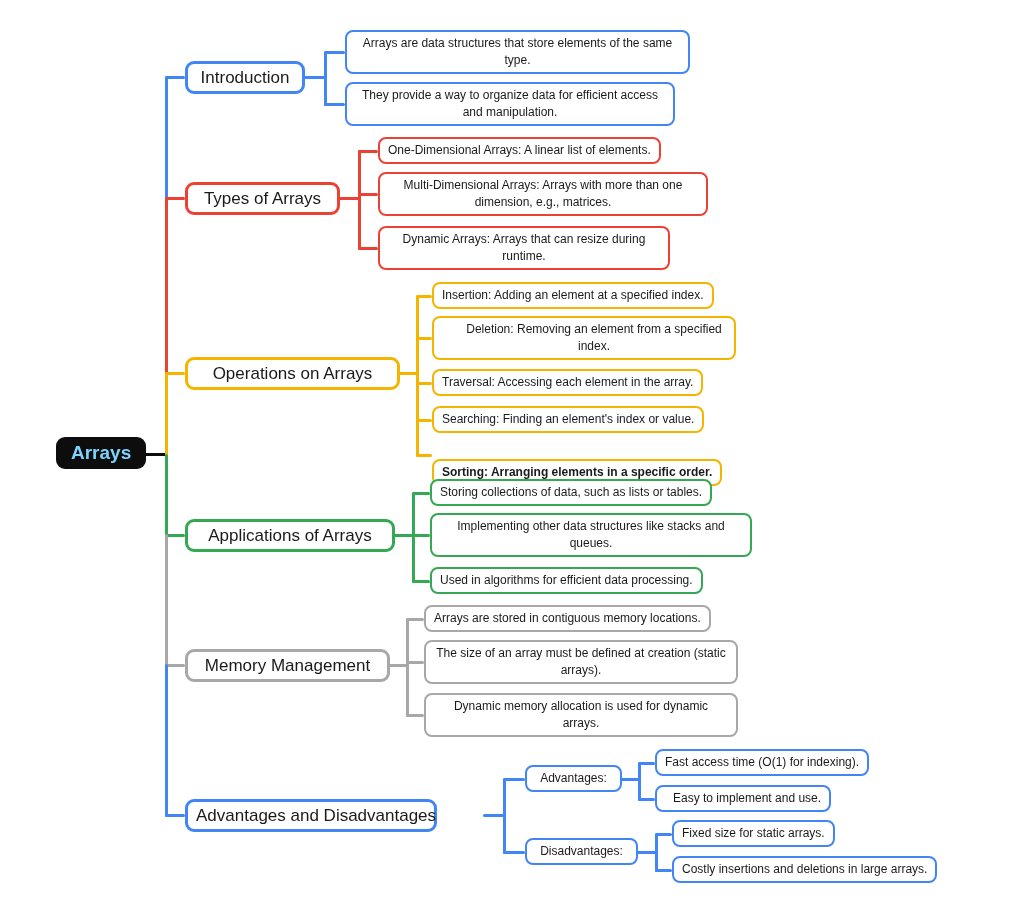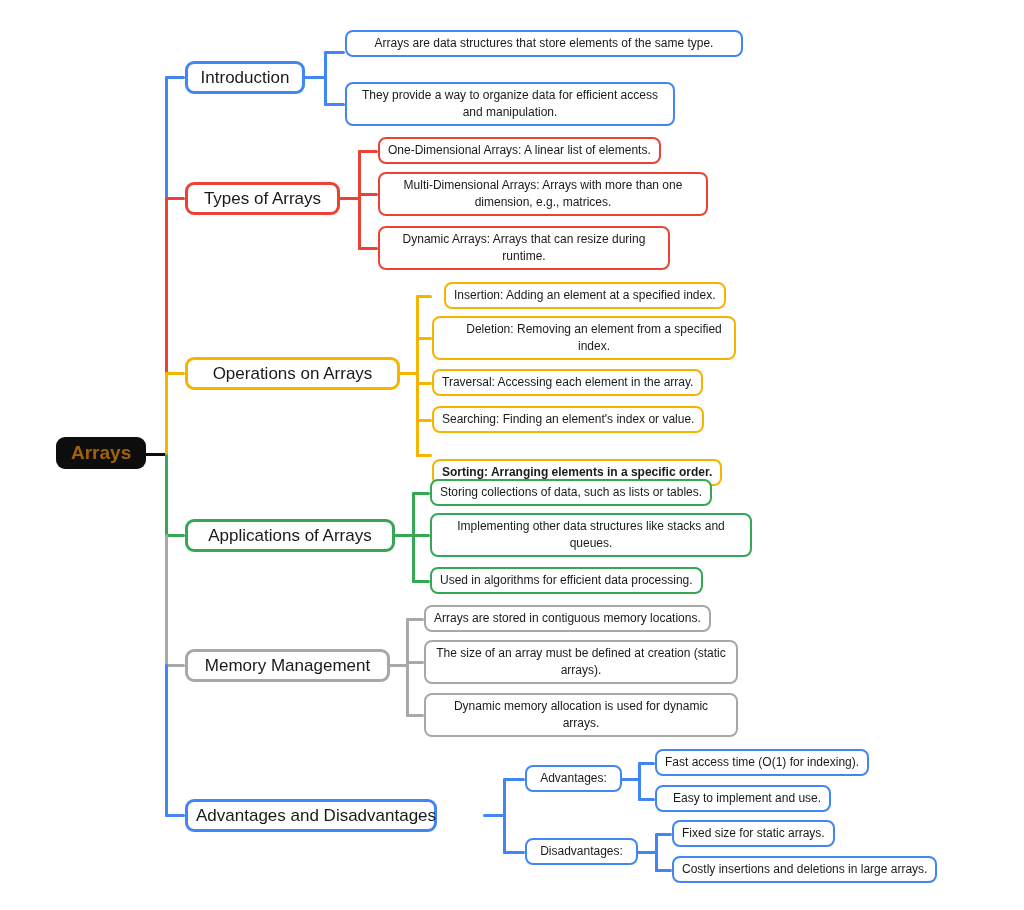--- a/index.html
+++ b/index.html
@@ -10,21 +10,21 @@
     width: 1024px;
     height: 910px;
     background: #ffffff;
     overflow: hidden;
   }
   .ln { position: absolute; background: var(--c, #999); border-radius: 2px; }
   .ln-black { position: absolute; background: #0d0d0d; border-radius: 2px; }
   .root-node {
     position: absolute;
     background: #0d0d0d;
-    color: #a16207;
+    color: #7dd3fc;
     font-size: 19px;
     font-weight: bold;
     line-height: 26px;
     padding: 3px 15px;
     border-radius: 9px;
     white-space: nowrap;
   }
   .blabel {
     position: absolute;
     background: #ffffff;
@@ -59,21 +59,21 @@
   <div class="ln-black" style="left:142px;top:453px;width:25px;height:3px;"></div>
 
   <div class="branch" style="--c: #4285f4;">
     <div class="ln" style="left:165px;top:76px;width:3px;height:124px;"></div>
     <div class="ln" style="left:165px;top:76px;width:20px;height:3px;"></div>
     <div class="blabel" style="left:185px;top:61px;width:120px;">Introduction</div>
     <div class="ln" style="left:303px;top:76px;width:24px;height:3px;"></div>
     <div class="ln" style="left:324px;top:51px;width:3px;height:55px;"></div>
     <div class="ln" style="left:324px;top:51px;width:21px;height:3px;"></div>
     <div class="ln" style="left:324px;top:103px;width:21px;height:3px;"></div>
-    <div class="leaf" style="left:345px;top:30px;width:398px;">Arrays are data structures that store elements of the same type.</div>
+    <div class="leaf" style="left:345px;top:30px;width:345px;">Arrays are data structures that store elements of the same type.</div>
     <div class="leaf" style="left:345px;top:82px;width:330px;">They provide a way to organize data for efficient access and manipulation.</div>
   </div>
 
   <div class="branch" style="--c: #ea4335;">
     <div class="ln" style="left:165px;top:197px;width:3px;height:178px;"></div>
     <div class="ln" style="left:165px;top:197px;width:20px;height:3px;"></div>
     <div class="blabel" style="left:185px;top:182px;width:155px;text-align:center;">Types of Arrays</div>
     <div class="ln" style="left:338px;top:197px;width:23px;height:3px;"></div>
     <div class="ln" style="left:358px;top:150px;width:3px;height:100px;"></div>
     <div class="ln" style="left:358px;top:150px;width:20px;height:3px;"></div>
@@ -88,21 +88,21 @@
     <div class="ln" style="left:165px;top:372px;width:3px;height:84px;"></div>
     <div class="ln" style="left:165px;top:372px;width:20px;height:3px;"></div>
     <div class="blabel" style="left:185px;top:357px;width:215px;">Operations on Arrays</div>
     <div class="ln" style="left:398px;top:372px;width:21px;height:3px;"></div>
     <div class="ln" style="left:416px;top:295px;width:3px;height:162px;"></div>
     <div class="ln" style="left:416px;top:295px;width:16px;height:3px;"></div>
     <div class="ln" style="left:416px;top:337px;width:16px;height:3px;"></div>
     <div class="ln" style="left:416px;top:382px;width:16px;height:3px;"></div>
     <div class="ln" style="left:416px;top:419px;width:16px;height:3px;"></div>
     <div class="ln" style="left:416px;top:454px;width:16px;height:3px;"></div>
-    <div class="leaf nw" style="left:444px;top:282px;">Insertion: Adding an element at a specified index.</div>
+    <div class="leaf nw" style="left:432px;top:282px;">Insertion: Adding an element at a specified index.</div>
     <div class="leaf" style="left:432px;top:316px;width:304px;padding-left:28px;">Deletion: Removing an element from a specified index.</div>
     <div class="leaf nw" style="left:432px;top:369px;">Traversal: Accessing each element in the array.</div>
     <div class="leaf nw" style="left:432px;top:406px;">Searching: Finding an element's index or value.</div>
     <div class="leaf nw" style="left:432px;top:459px;font-weight:bold;">Sorting: Arranging elements in a specific order.</div>
   </div>
 
   <div class="branch" style="--c: #34a853;">
     <div class="ln" style="left:165px;top:454px;width:3px;height:82px;"></div>
     <div class="ln" style="left:165px;top:534px;width:20px;height:3px;"></div>
     <div class="blabel" style="left:185px;top:519px;width:210px;">Applications of Arrays</div>

